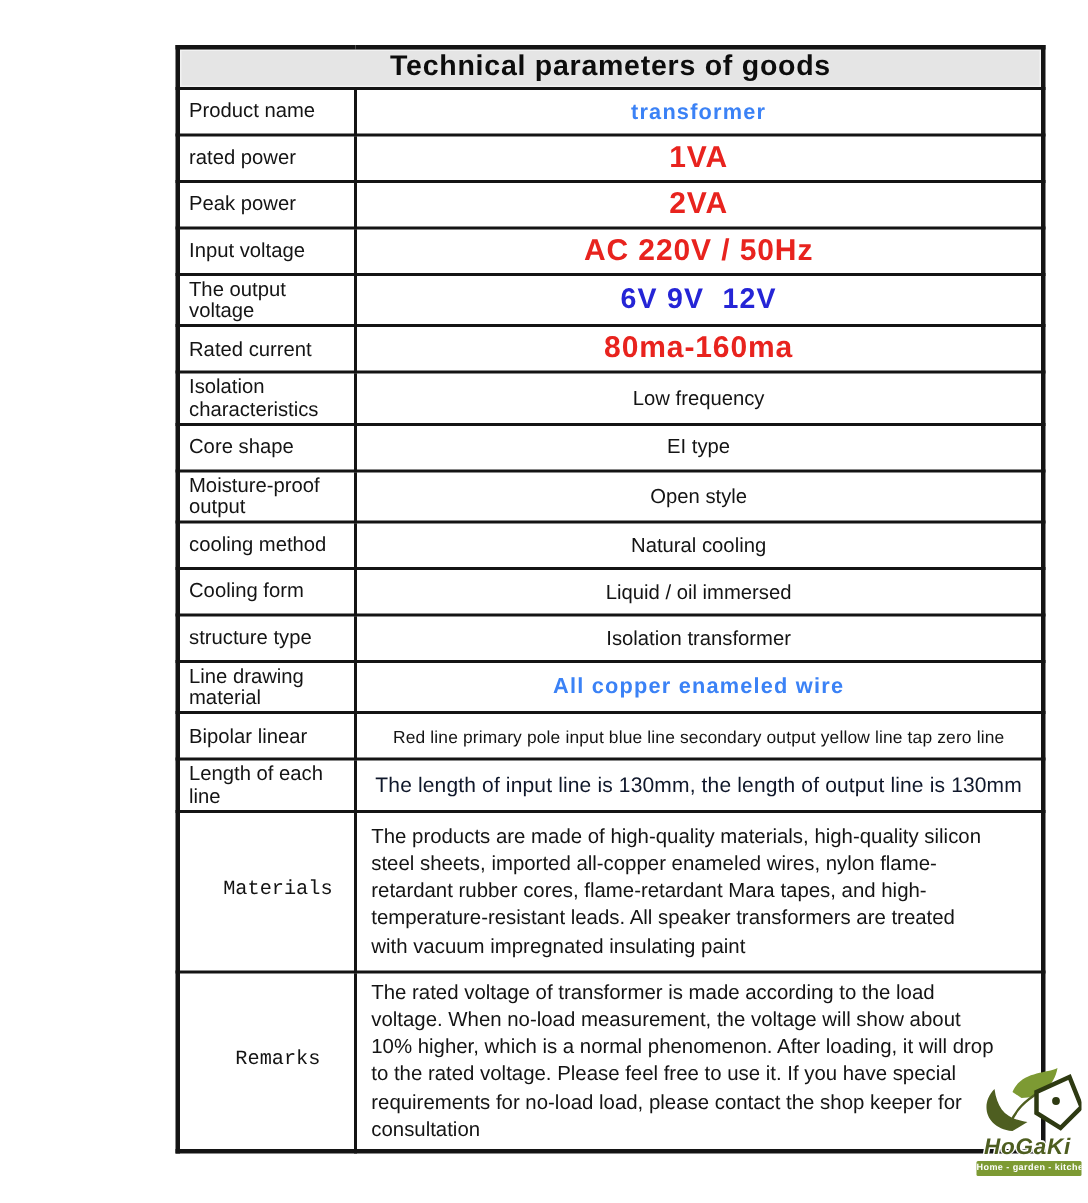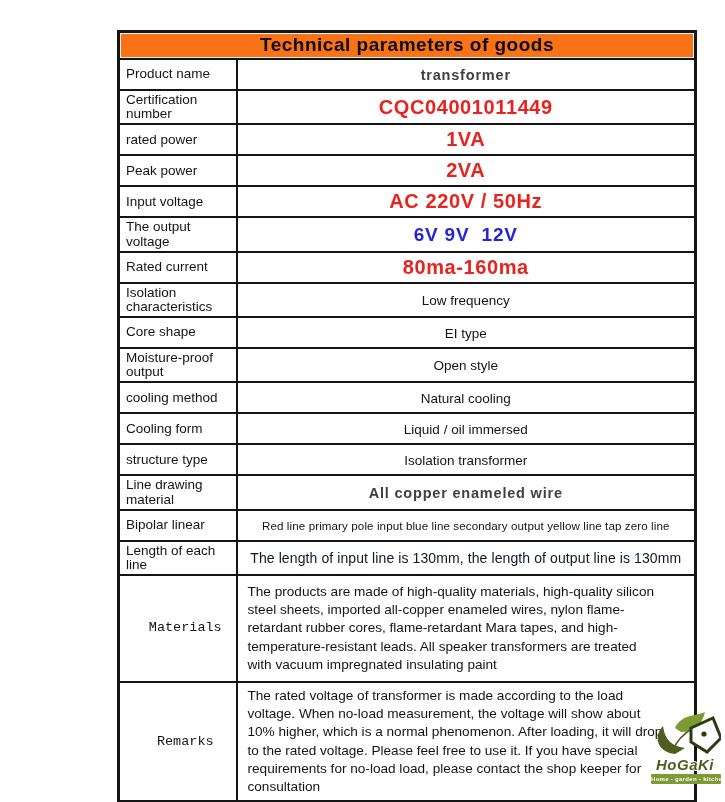--- a/index.html
+++ b/index.html
@@ -17,21 +17,21 @@
     border: 3px solid #141414;
     background: #fff;
   }
   table.spec col.c-label { width: 118px; }
   table.spec col.c-value { width: 459px; }
 
   td { border: 2px solid #141414; vertical-align: middle; }
 
   tr.title-row td {
     height: 23px;
-    background: #f97316;
+    background: #e5e5e5;
     text-align: center;
     font-size: 19px;
     font-weight: bold;
     letter-spacing: 0.5px;
     color: #0d0d0d;
     box-shadow: inset 0 0 0 1px #f2f2f2;
     padding: 1px 0 2px 0;
   }
 
   tr.spec-row { height: 31px; }
@@ -45,21 +45,21 @@
     text-align: left;
   }
   tr.row-paragraph td.label-cell { text-align: center; padding-left: 18px; font-family: Liberation Mono, monospace; }
 
   td.value-cell {
     text-align: center;
     padding: 2px 6px;
     color: #141414;
   }
 
-  .v-red-medium { color: #404040; font-weight: 600; font-size: 14.5px; letter-spacing: 0.8px; }
+  .v-red-medium { color: #3b82f6; font-weight: 600; font-size: 14.5px; letter-spacing: 0.8px; }
   .v-red-big    { color: #e8231e; font-weight: 800; font-size: 20px; letter-spacing: 0.6px; }
   .v-blue-big   { color: #2525d6; font-weight: 800; font-size: 19px; letter-spacing: 0.8px; white-space: pre-wrap; }
   .v-plain      { font-size: 13.5px; color: #141414; margin-top: 28px; }
   .v-plain-small{ font-size: 11.6px; color: #141414; letter-spacing: 0.1px; }
   .v-red-small  { color: #0f172a; font-size: 14px; letter-spacing: 0.1px; }
   .v-paragraph  {
     font-size: 13.6px; color: #141414;
     text-align: left; line-height: 1.34;
     display: block; padding: 2px 24px 2px 4px;
   }
@@ -97,24 +97,20 @@
         <col class="c-label">
         <col class="c-value">
       </colgroup>
     <tbody>
       <tr class="title-row">
         <td colspan="2">Technical parameters of goods</td>
       </tr>
     <tr class="spec-row row-red-medium">
       <td class="label-cell">Product name</td>
       <td class="value-cell"><span class="v-red-medium">transformer</span></td>
-    </tr>
-        <tr class="spec-row row-red-big">
-      <td class="label-cell">Certification number</td>
-      <td class="value-cell"><span class="v-red-big">CQC04001011449</span></td>
     </tr>
         <tr class="spec-row row-red-big">
       <td class="label-cell">rated power</td>
       <td class="value-cell"><span class="v-red-big">1VA</span></td>
     </tr>
         <tr class="spec-row row-red-big">
       <td class="label-cell">Peak power</td>
       <td class="value-cell"><span class="v-red-big">2VA</span></td>
     </tr>
         <tr class="spec-row row-red-big">

